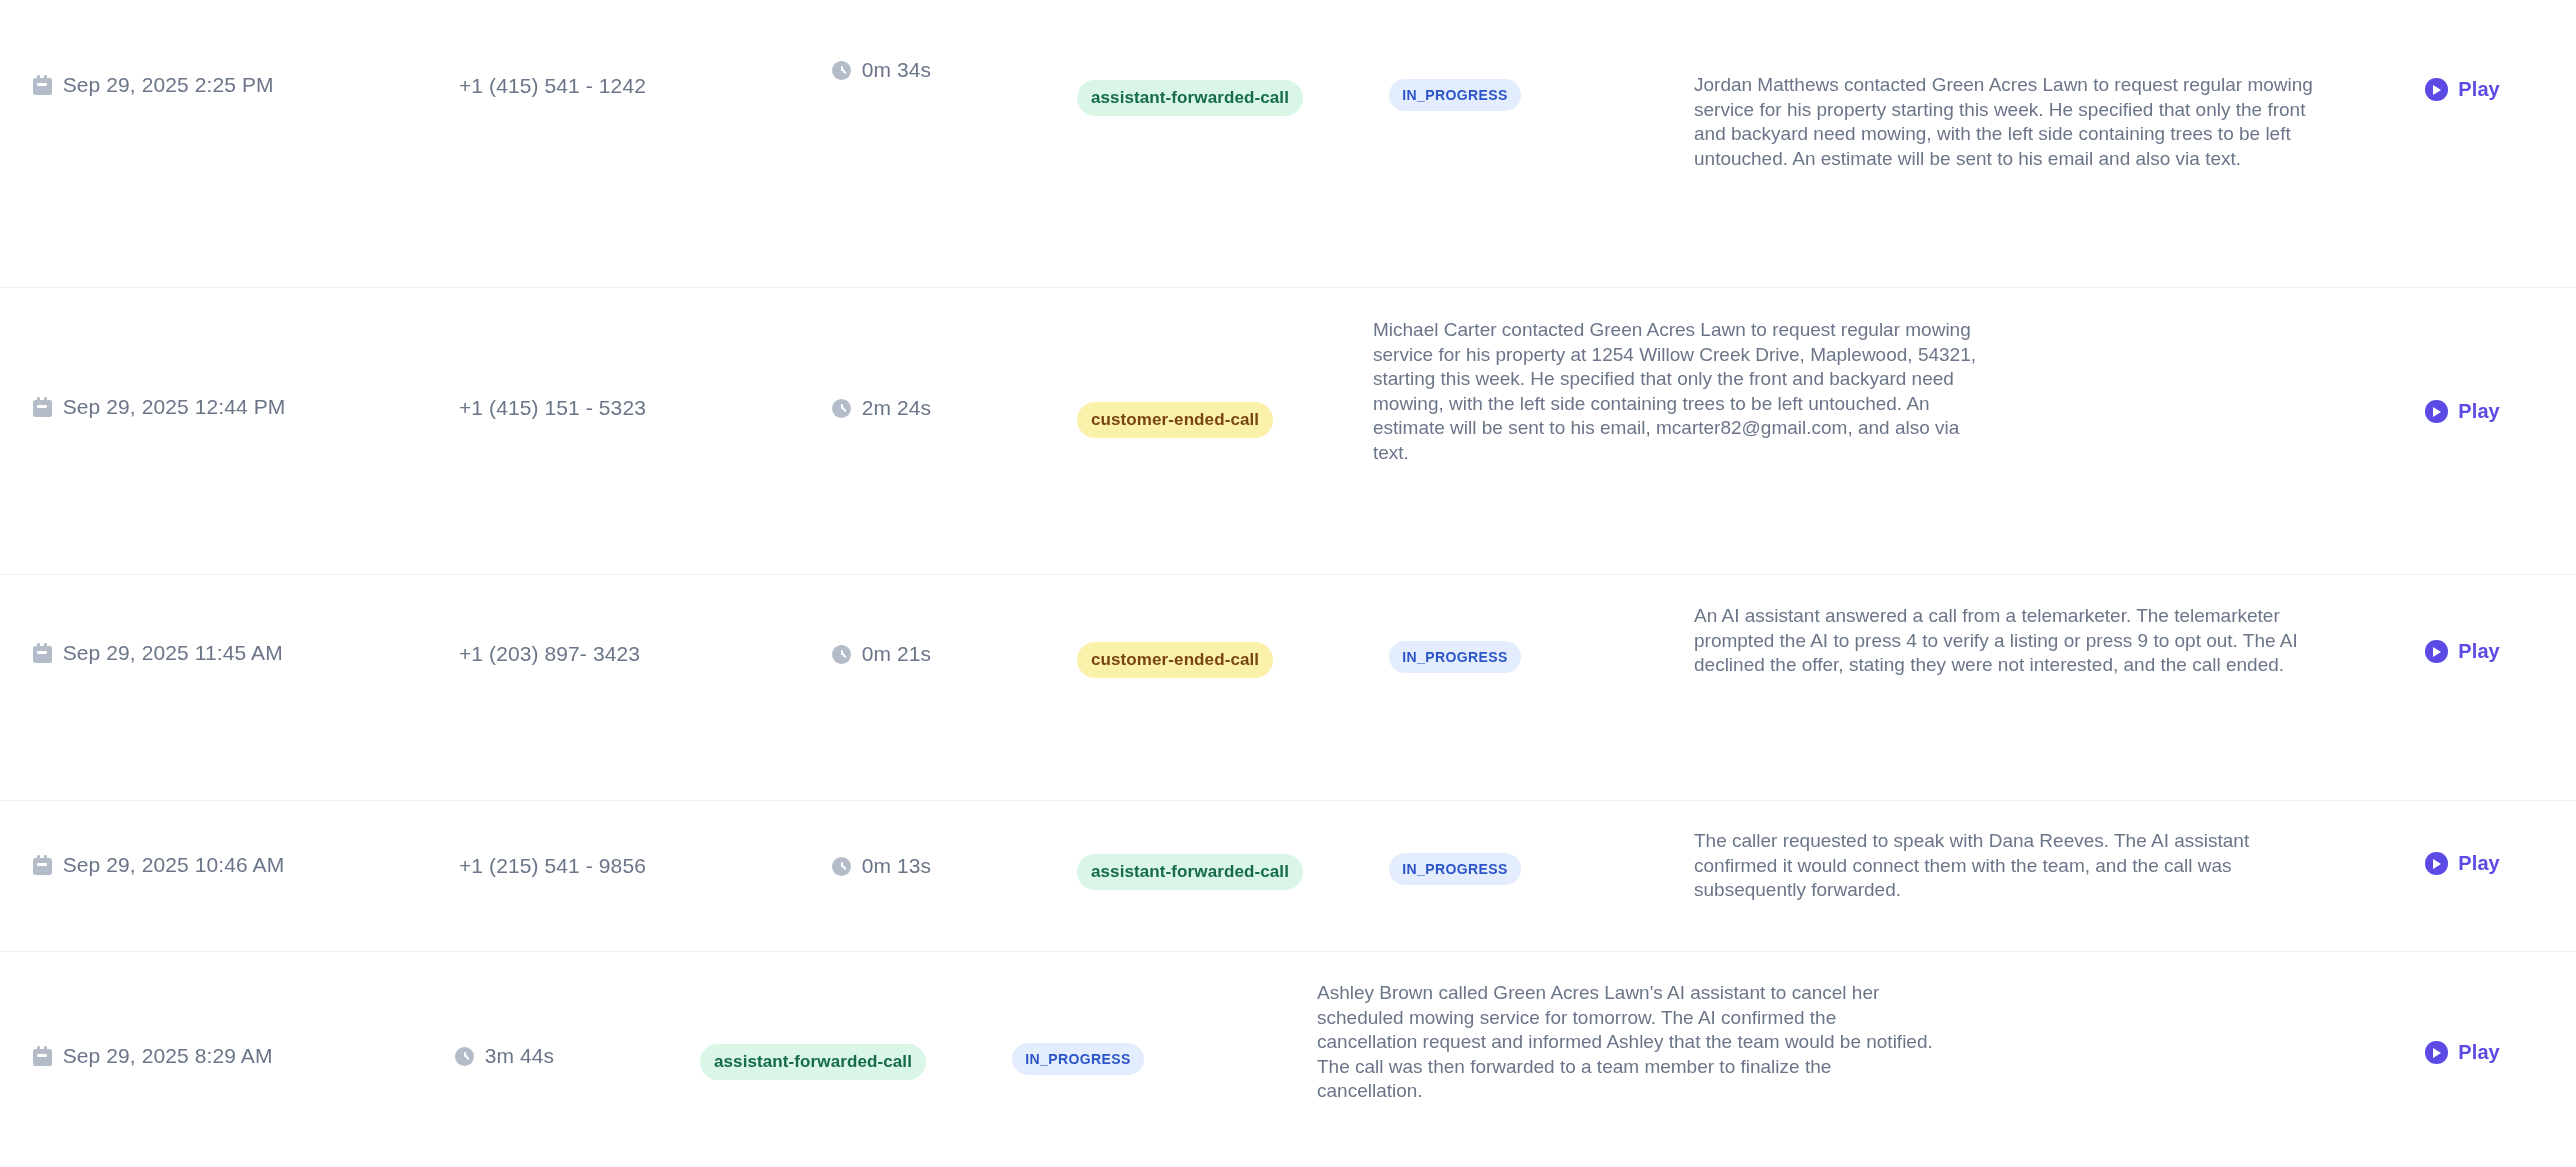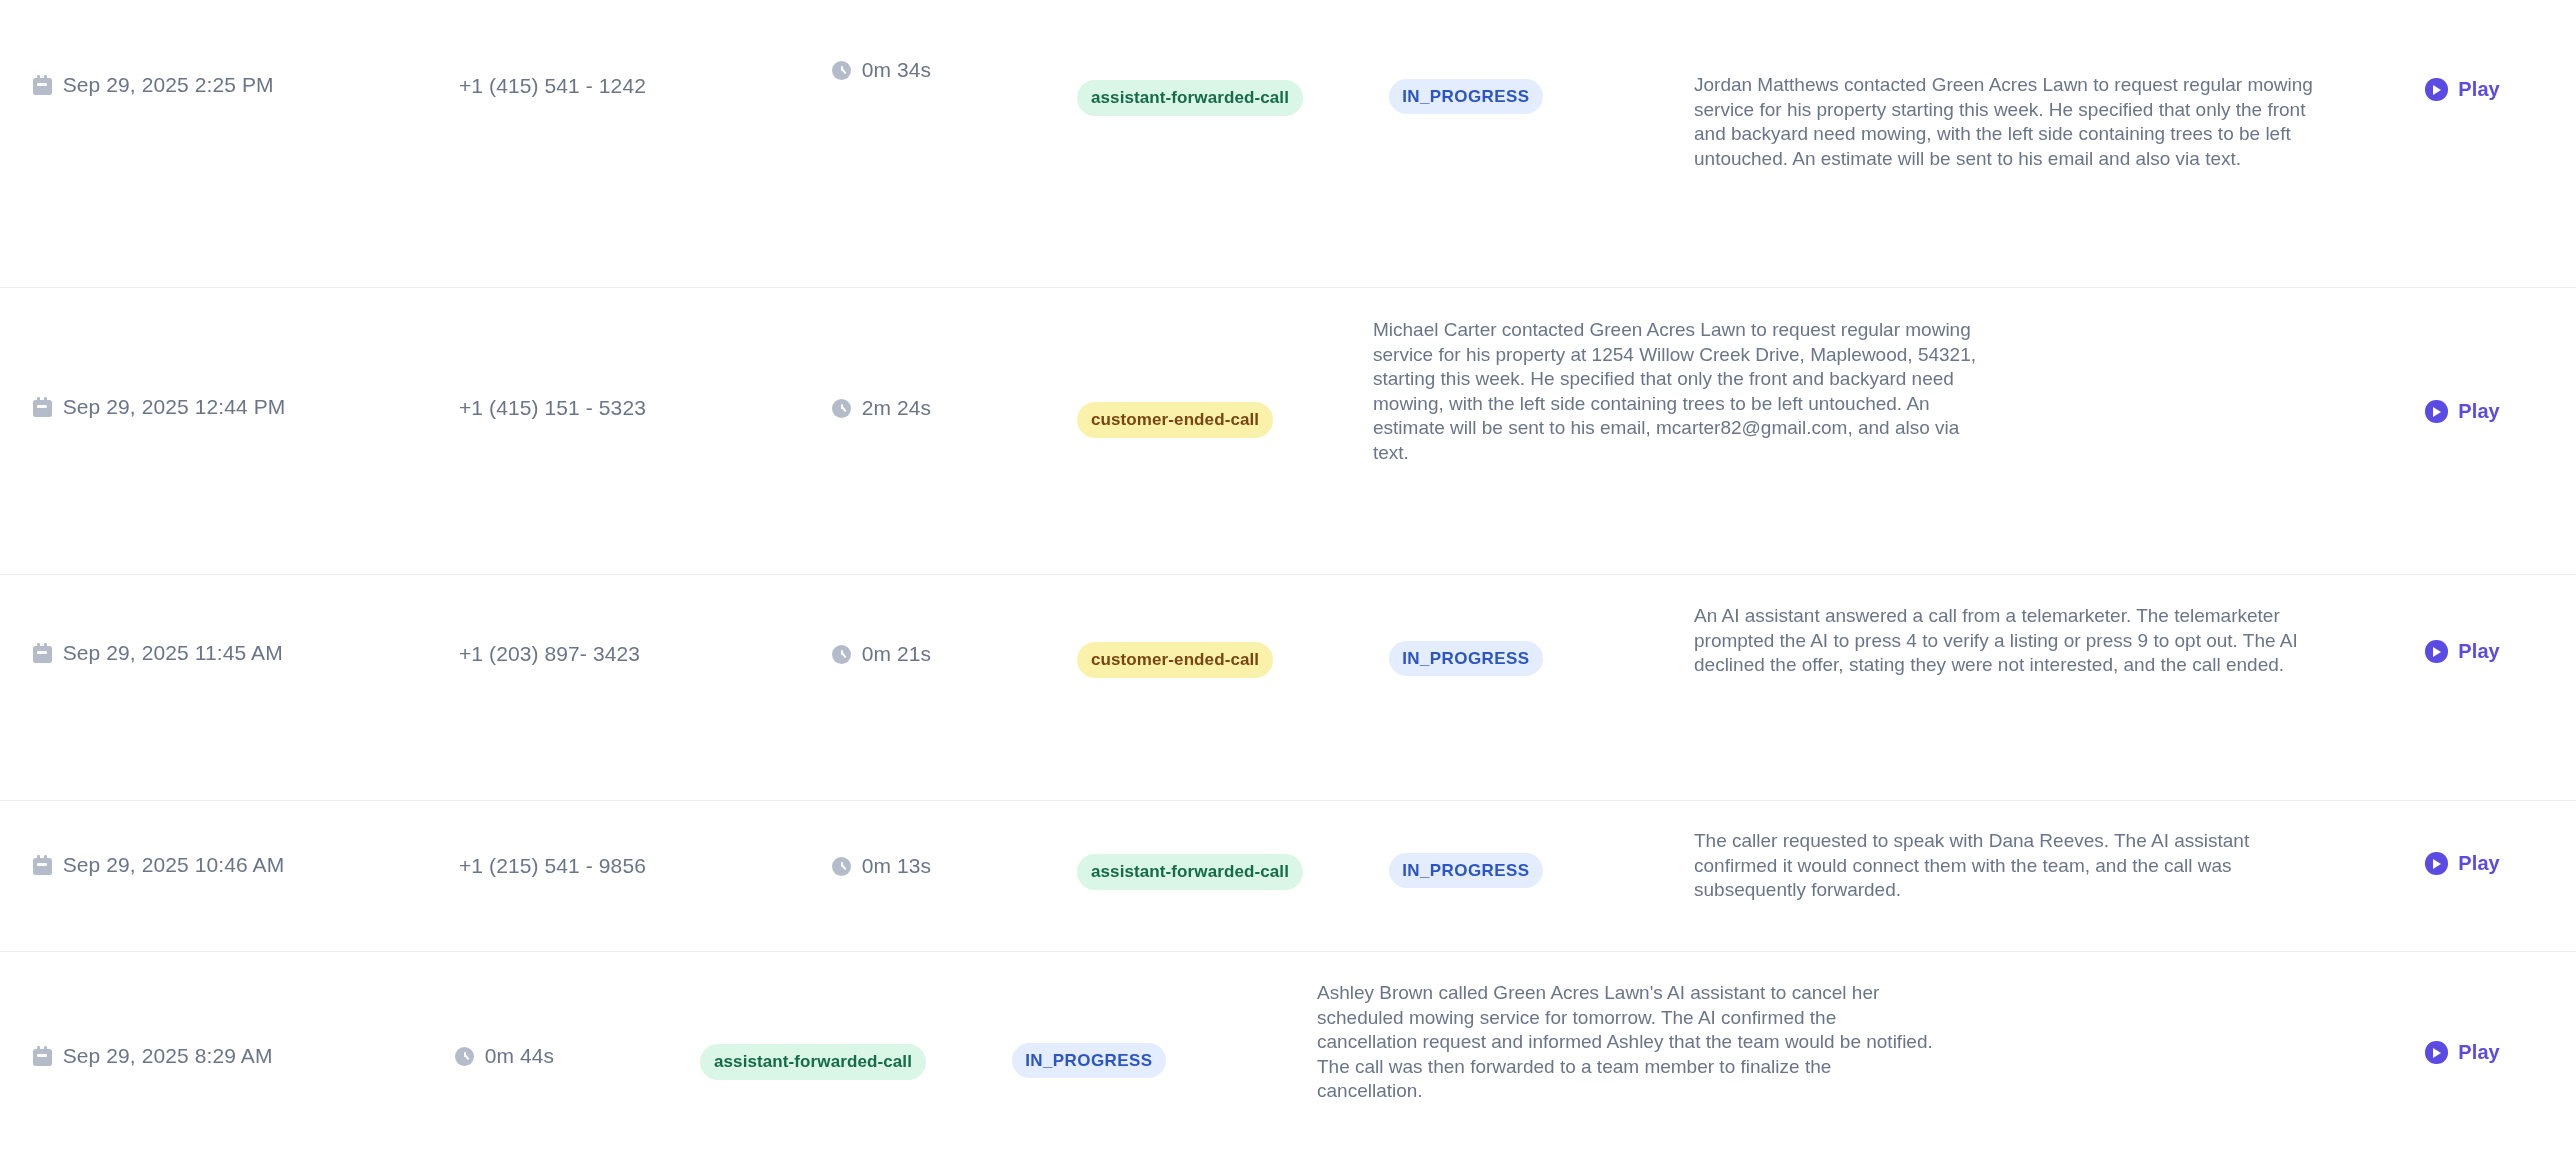--- a/index.html
+++ b/index.html
@@ -121,21 +121,21 @@
     letter-spacing: 0.1px;
   }
   .badge-reason {
     padding: 9.4px 14px 10px 14px;
   }
   .badge-reason.green  { background: #D9F6E6; color: #156B4A; }
   .badge-reason.yellow { background: #FAF2AB; color: #7A4512; }
 
   .badge-status {
     padding: 8.8px 13.2px 9.4px 13.2px;
-    font-size: 17px;
+    font-size: 14px;
     letter-spacing: 0.4px;
   }
   .badge-status.blue      { background: #E4EDFD; color: #2B55C6; }
   .badge-status.blue-dark { background: #CEE1FA; color: #2549C4; }
 
   
   .summary-text {
     font-size: 19px;
     line-height: 1.29;
     color: #6B7589;
@@ -337,21 +337,21 @@
           <span class="date-text">Sep 29, 2025 8:29 AM</span>
         </div>
       </div>
       <div class="col-duration" style="padding-top:92px;">
         <div class="cell-inner">
           <span class="clock-icon">
             <span class="face"></span>
             <span class="hand-h"></span>
             <span class="hand-m"></span>
           </span>
-          <span class="duration-text">0m 44s</span>
+          <span class="duration-text">3m 44s</span>
         </div>
       </div>
       <div class="col-endreason" style="padding-top:92px;"><span class="badge badge-reason green">assistant-forwarded-call</span></div>
       <div class="col-status" style="padding-top:91px;"><span class="badge badge-status blue">IN_PROGRESS</span></div>
       <div class="col-summary" style="padding-top:29px;">
         <div class="summary-text">Ashley Brown called Green Acres Lawn's AI assistant to cancel her scheduled mowing service for tomorrow. The AI confirmed the cancellation request and informed Ashley that the team would be notified. The call was then forwarded to a team member to finalize the cancellation.</div>
       </div>
       <div class="col-play" style="padding-top:89px;">
         <div class="play-btn">
           <span class="play-circle">

